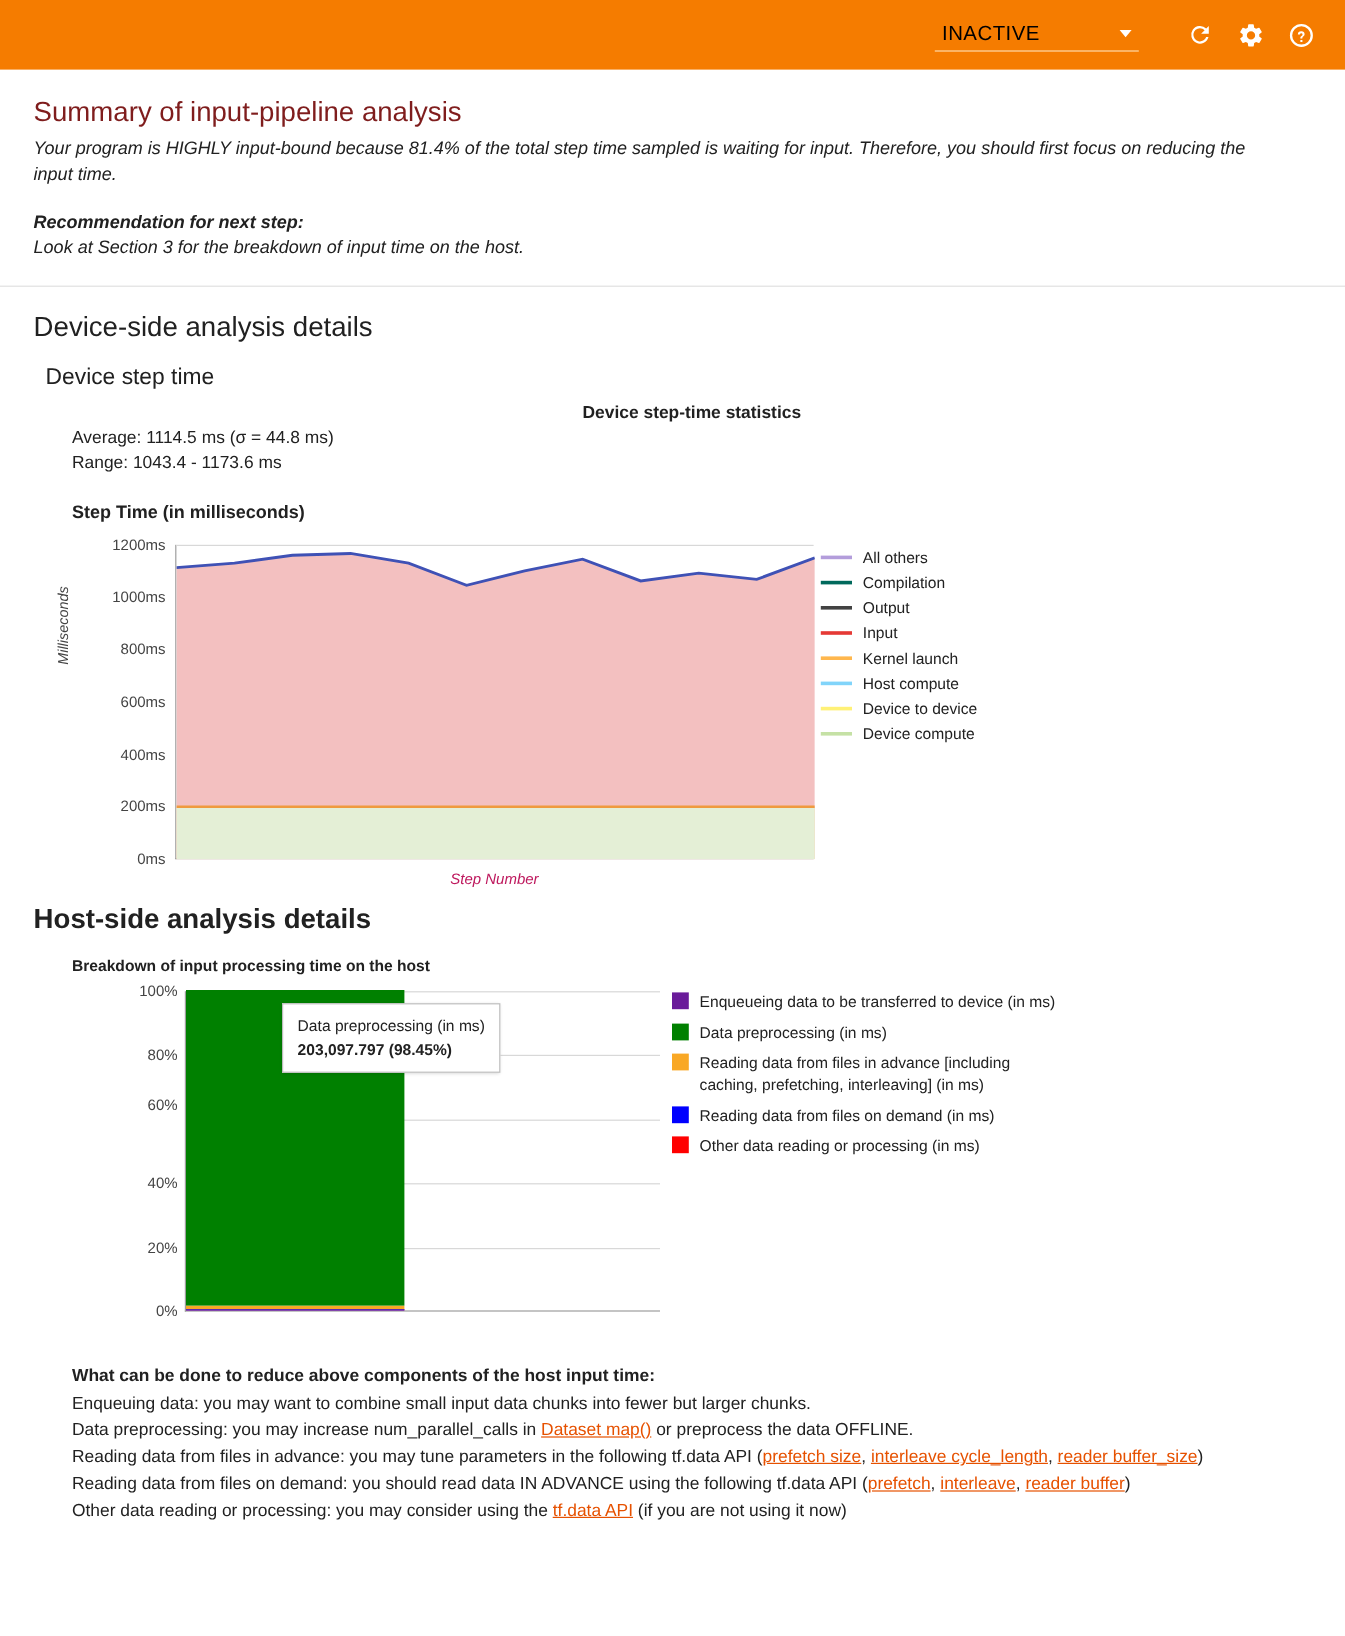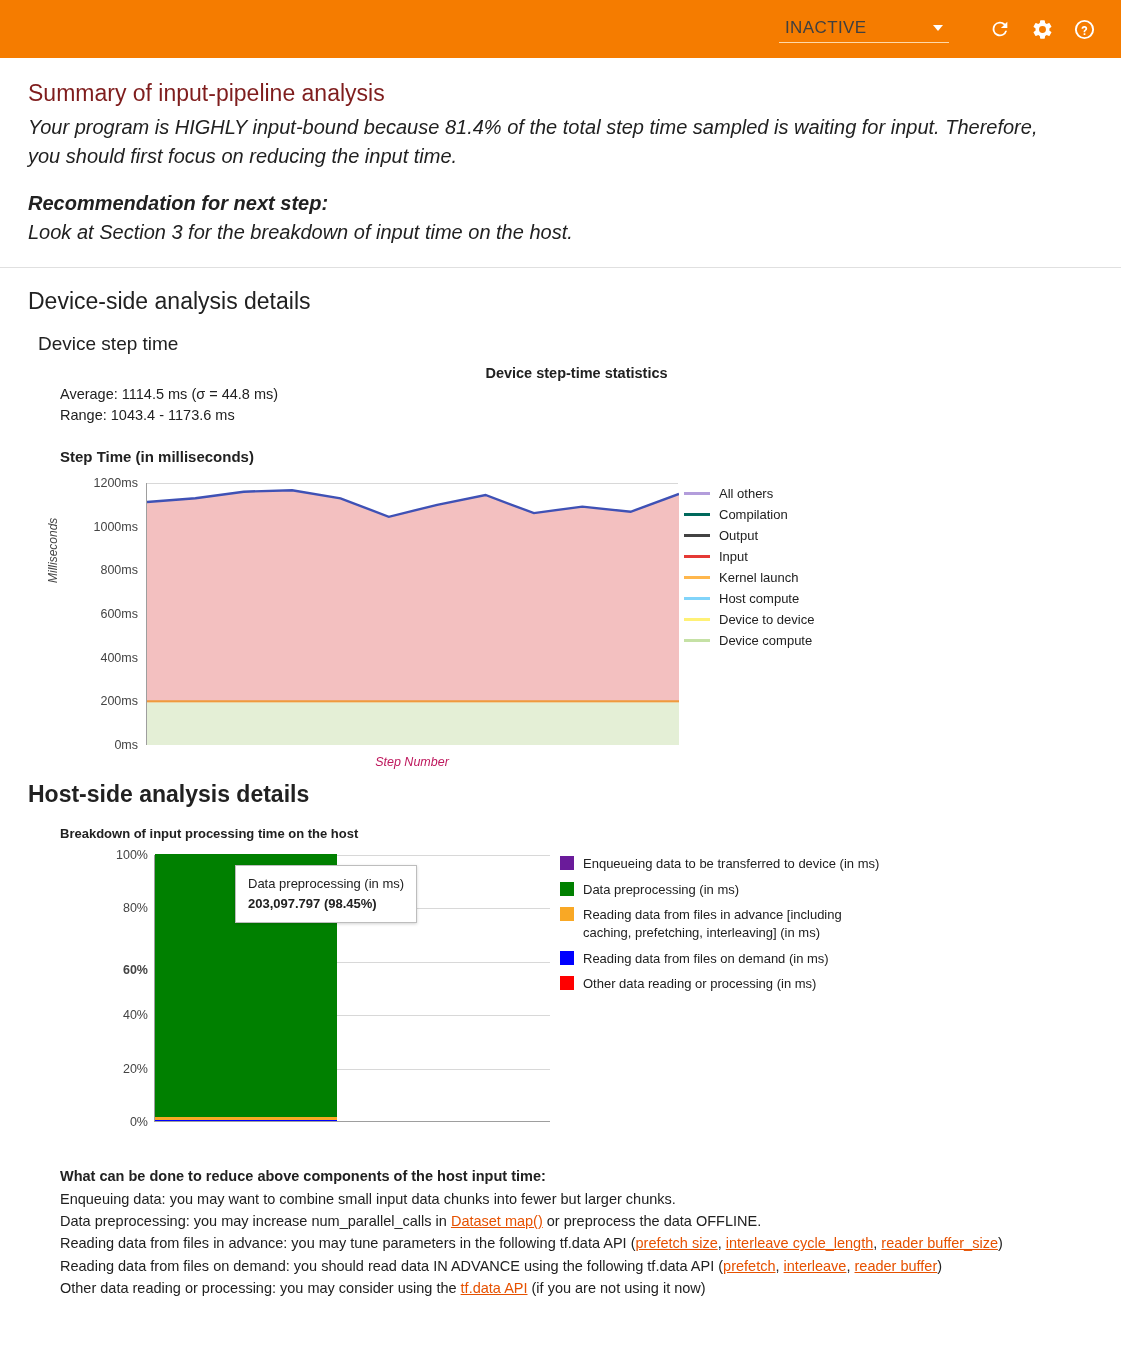--- a/index.html
+++ b/index.html
@@ -24,21 +24,21 @@
   .run-select {
     display:flex; align-items:center;
     border-bottom:1px solid #ffd9a8;
     margin-right:26px;
     padding:2px 0 4px 0;
     min-width:170px;
     justify-content:space-between;
     cursor:pointer;
   }
   .run-select .val {
-    color:#404040; font-size:17px; letter-spacing:.4px;
+    color:#000000; font-size:17px; letter-spacing:.4px;
     padding-left:6px;
   }
   .caret {
     width:0;height:0;
     border-left:5px solid transparent;
     border-right:5px solid transparent;
     border-top:6px solid #fff;
     margin-left:14px; margin-right:6px;
   }
   .icon-btn {
@@ -51,21 +51,21 @@
 
   
   .summary {
     padding:22px 28px 20px 28px;
     border-bottom:1px solid #e0e0e0;
   }
   h1.section-title {
     font-size:23px; font-weight:400; margin:0 0 6px 0; color:#7f1d1d;
   }
   .summary p {
-    margin:0; font-style:italic; font-size:20px; line-height:1.45;
+    margin:0; font-style:italic; font-size:15px; line-height:1.45;
     max-width:1040px;
   }
   .rec-label { font-weight:bold; font-style:normal; margin-top:18px !important; font-size:15px;}
   
   .device-section { padding:20px 28px 0 28px; }
   h2.big { font-size:23px; font-weight:400; margin:0 0 18px 0; }
   h3.sub { font-size:19px; font-weight:400; margin:0 0 8px 10px; }
   .stats { margin-left:32px; font-size:14.5px; line-height:1.45;}
   .stats .b { font-weight:bold;text-align:center; }
   .chart-title { font-weight:bold; font-size:15px; margin:22px 0 8px 32px;}
@@ -245,21 +245,21 @@
 <div class="host-section">
   <h2 class="host-title">Host-side analysis details</h2>
   <div class="host-chart-title">Breakdown of input processing time on the host</div>
 
   <div class="host-wrap">
     <div class="host-plot">
       <div id="host-yticks">
           <div class="host-ytick" style="top: 275px;">0%</div>
           <div class="host-ytick" style="top: 221.6px;">20%</div>
           <div class="host-ytick" style="top: 168.2px;">40%</div>
-          <div class="host-ytick" style="top: 123px; font-weight: bold;">60%</div>
+          <div class="host-ytick" style="top: 103px;">60%</div>
           <div class="host-ytick" style="top: 61.4px;">80%</div>
           <div class="host-ytick" style="top: 8px;">100%</div>
         </div>
       <div class="host-grid">
         <div id="host-grid-lines">
             <div class="gridline" style="top: 213.6px;"></div>
             <div class="gridline" style="top: 160.2px;"></div>
             <div class="gridline" style="top: 106.8px;"></div>
             <div class="gridline" style="top: 53.4px;"></div>
             <div class="gridline" style="top: 0px;"></div>

